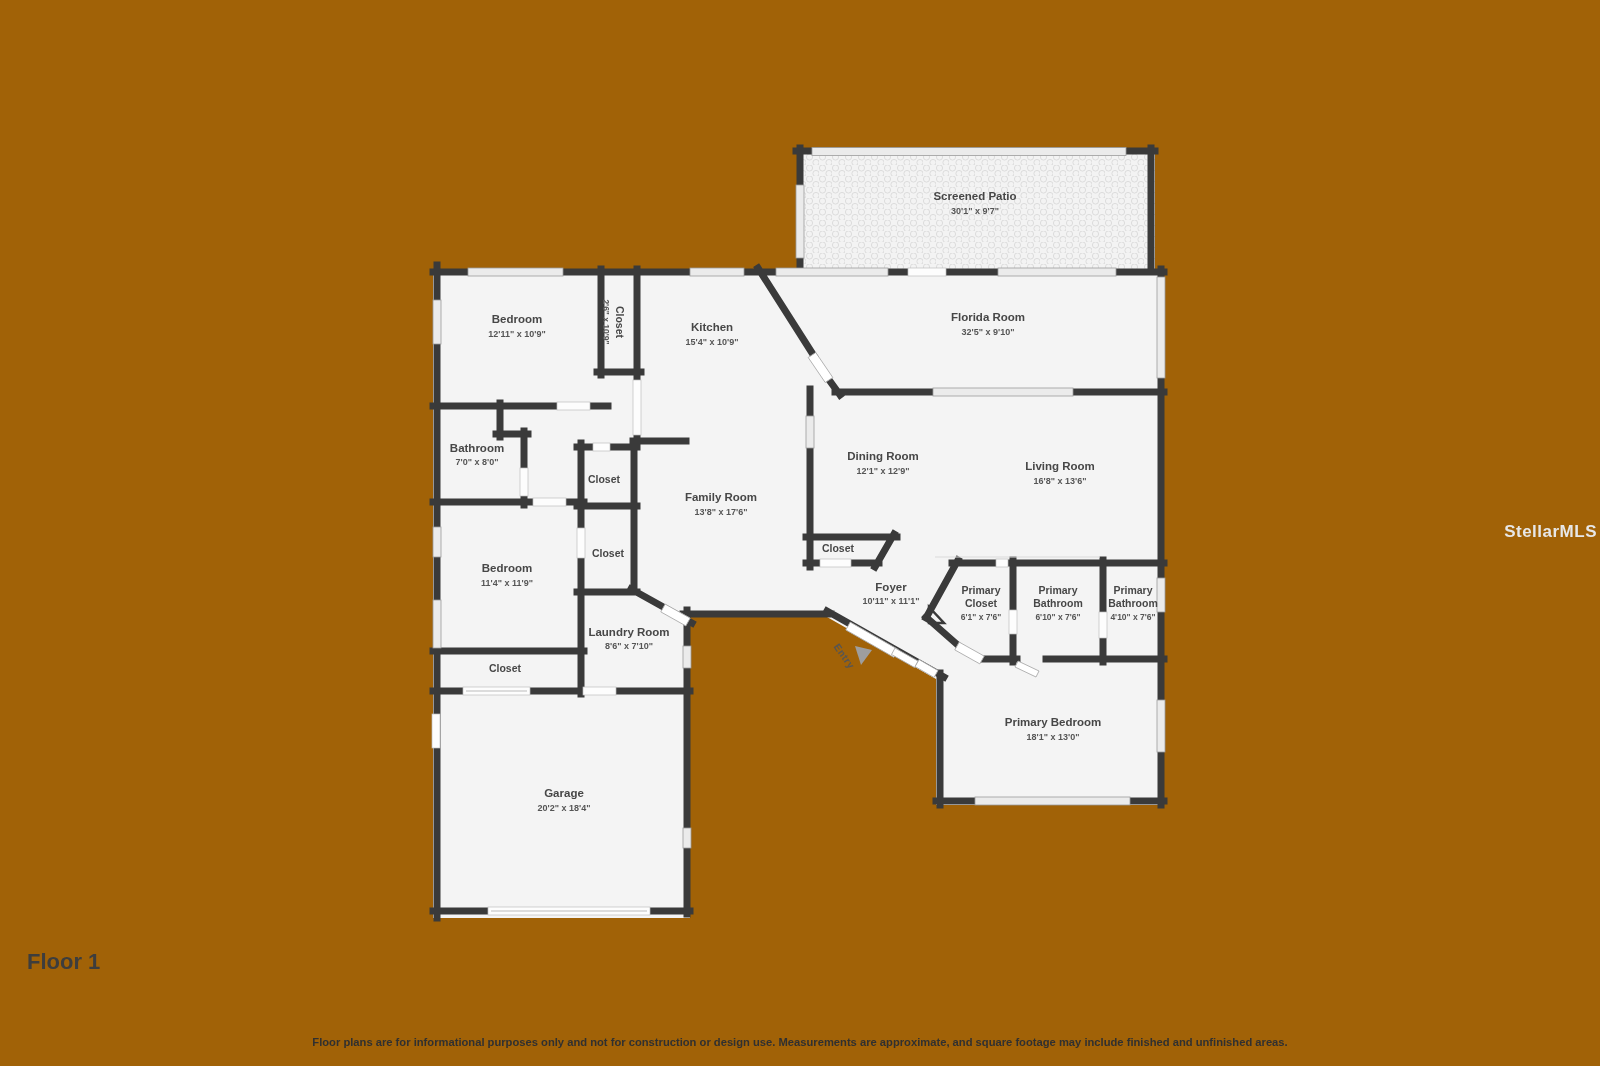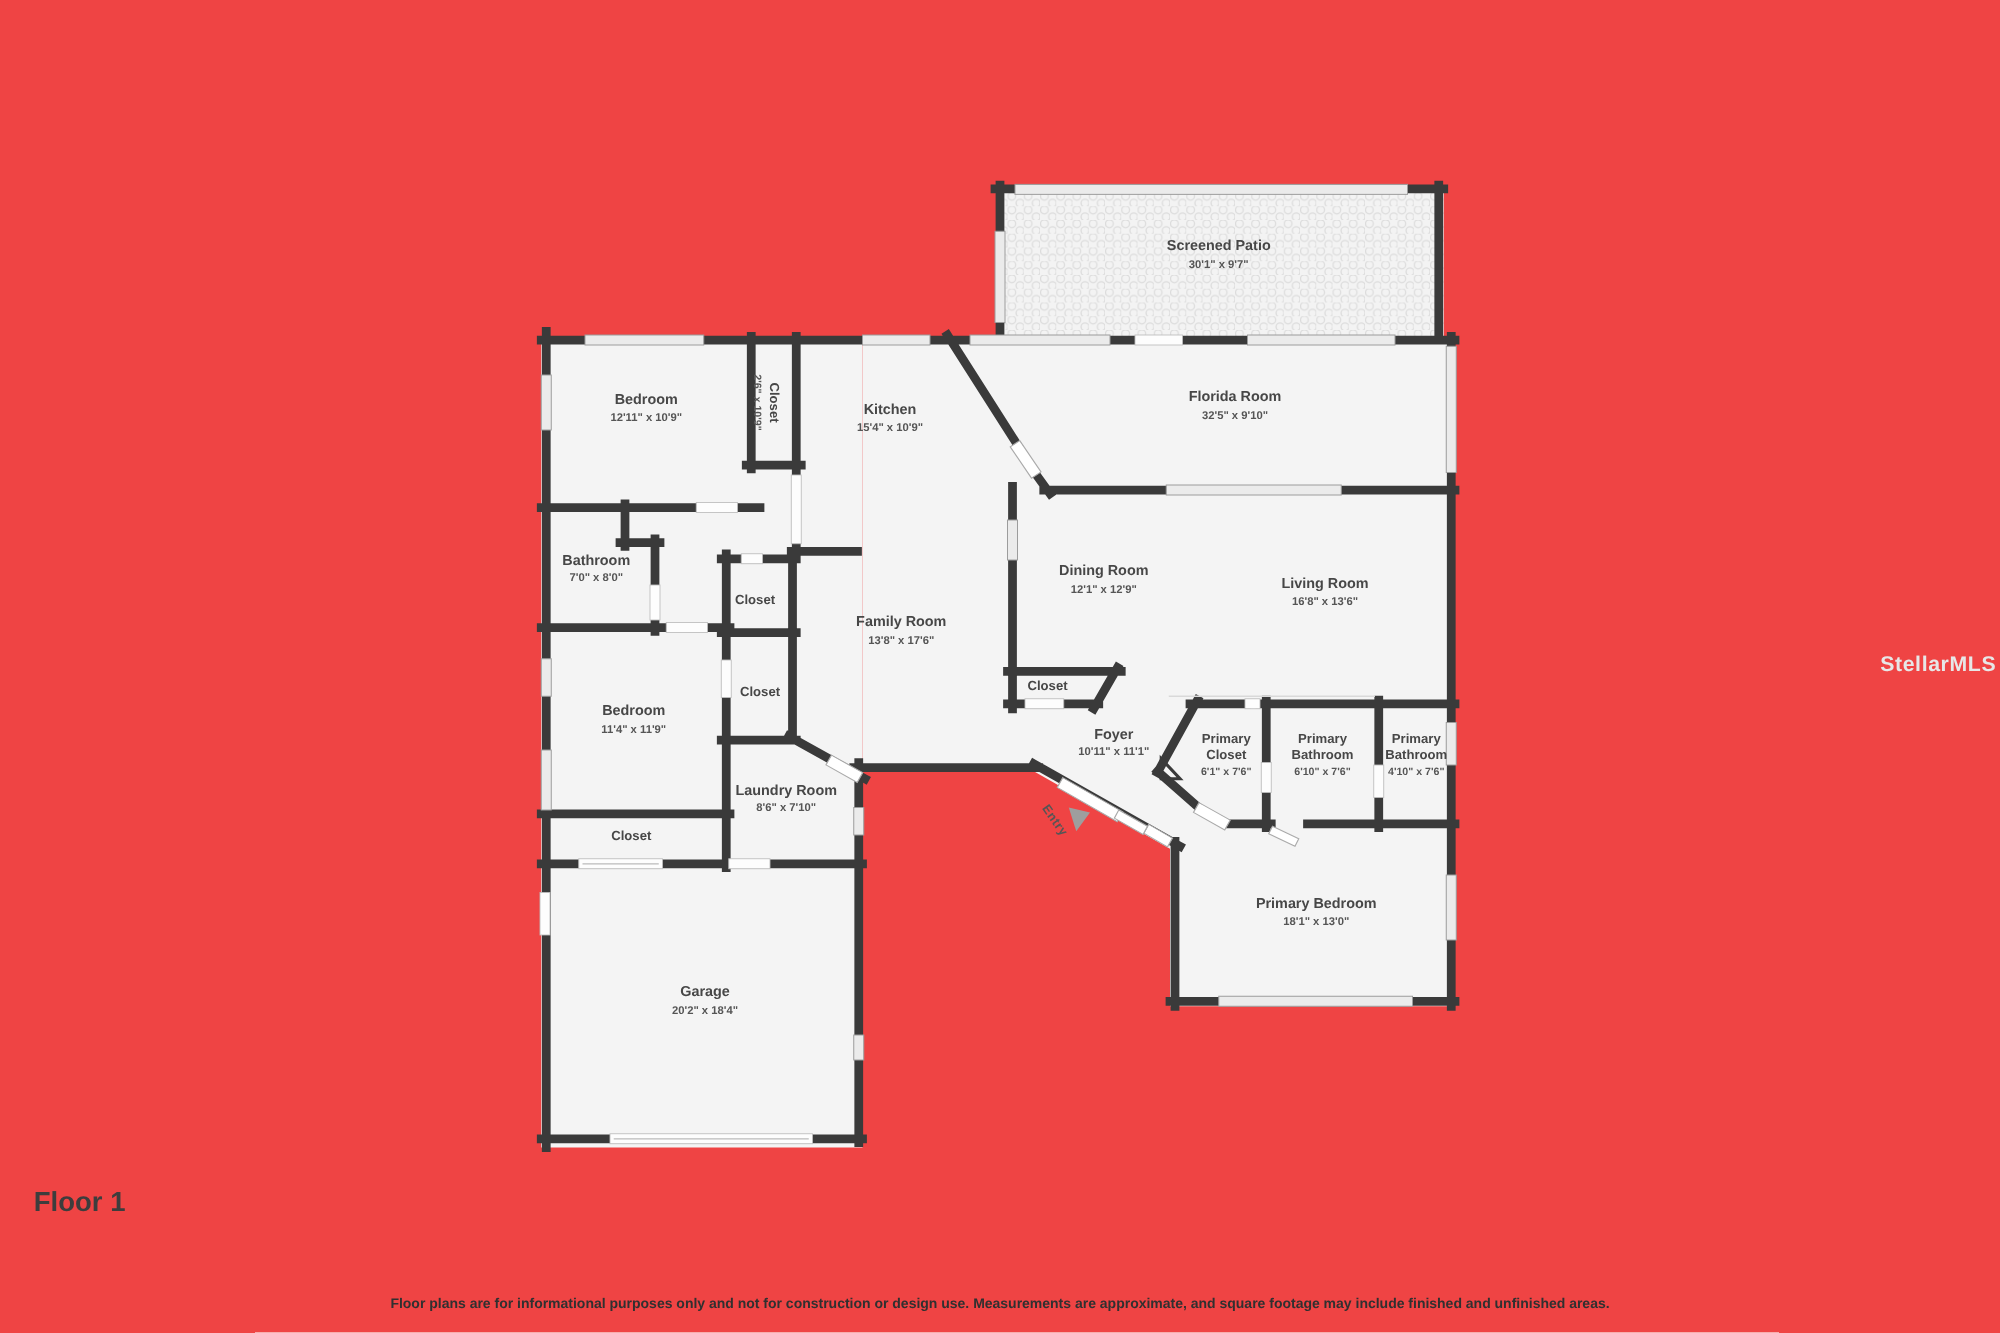--- a/index.html
+++ b/index.html
@@ -1,17 +1,17 @@
 <!DOCTYPE html>
 <html><head>
 <meta charset="utf-8">
 <style>
   html,body{margin:0;padding:0;background:#ffffff;}
   body{font-family:"Liberation Sans",sans-serif;}
-  .stage{position:relative;width:1600px;height:1066px;background:#ef4444;overflow:hidden;}
+  .stage{position:relative;width:1600px;height:1066px;background:#a16207;overflow:hidden;}
   svg{position:absolute;left:0;top:0;}
   text{font-family:"Liberation Sans",sans-serif;}
   .room-name{font-size:11.5px;font-weight:700;fill:#474747;}
   .room-dims{font-size:9px;font-weight:700;fill:#555;}
   .room-name-sm{font-size:10.5px;font-weight:700;fill:#474747;}
   .room-dims-sm{font-size:8.5px;font-weight:700;fill:#555;}
   .walls{stroke:#3a3a3a;stroke-width:7;fill:none;stroke-linecap:square;}
   .win{fill:#ebebeb;stroke:#9c9c9c;stroke-width:0.8;}
   .door{fill:#fdfdfd;stroke:#bdbdbd;stroke-width:0.7;}
   .ddoor{fill:#ffffff;stroke:#aaaaaa;stroke-width:0.9;}

